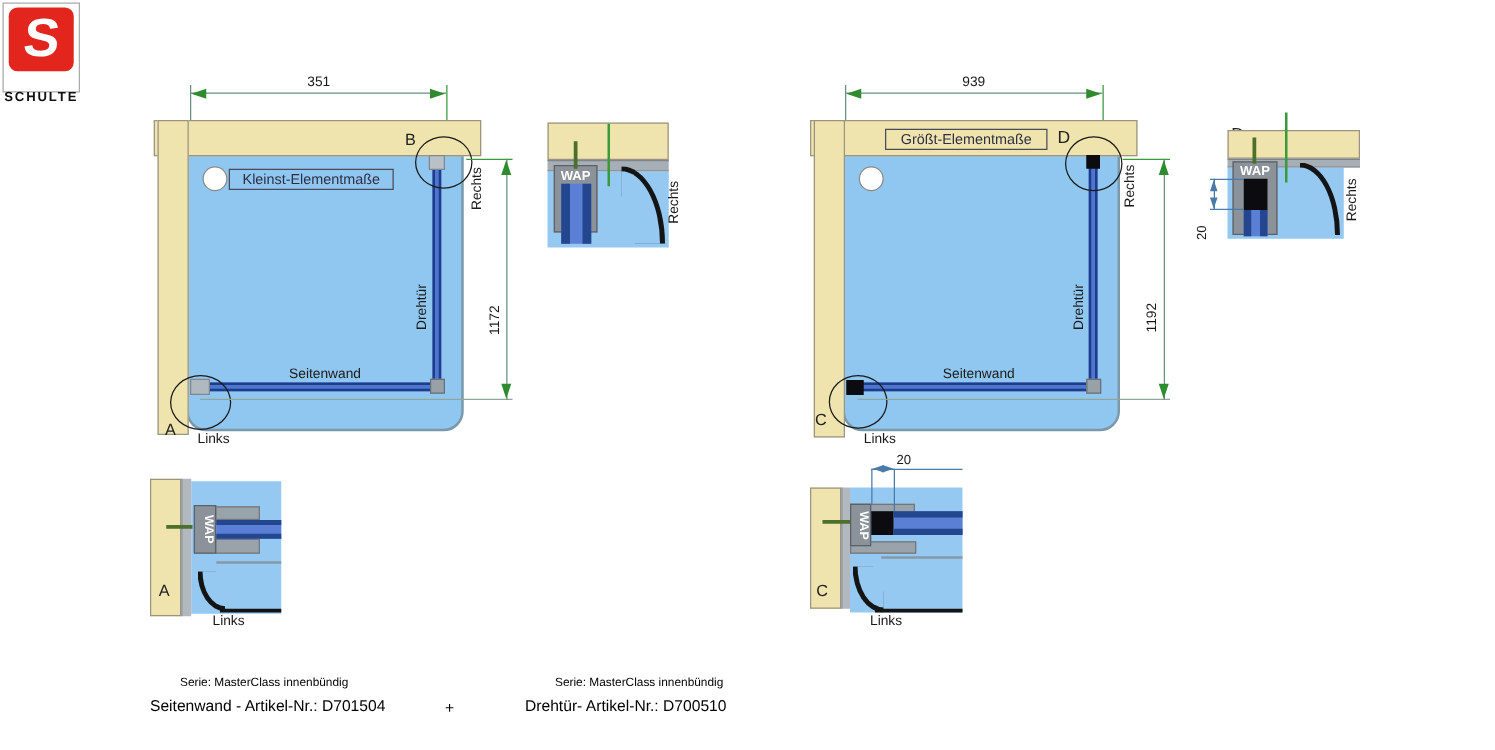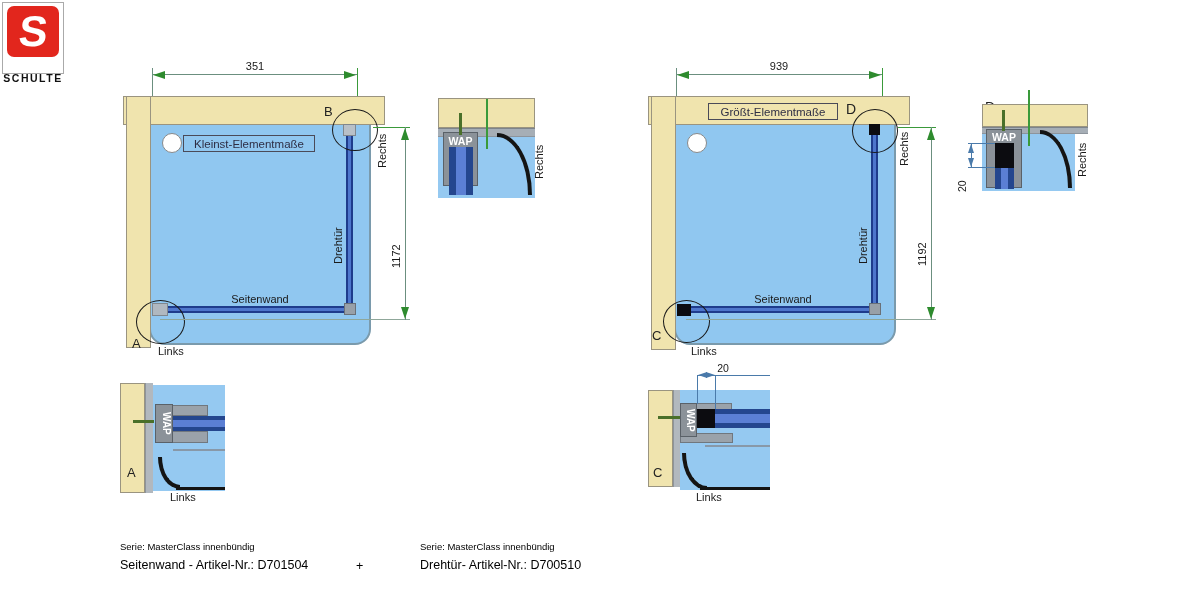--- a/index.html
+++ b/index.html
@@ -39,21 +39,21 @@
   .arc-bl { border-left:4px solid #141414; border-bottom:4px solid #141414; border-bottom-left-radius:100% 100%; }
   .arr { width:0; height:0; border-style:solid; }
   .arr-l { border-width:4px 12px 4px 0; border-color:transparent #2e8b2e transparent transparent; }
   .arr-r { border-width:4px 0 4px 12px; border-color:transparent transparent transparent #2e8b2e; }
   .arr-u { border-width:0 4px 12px 4px; border-color:transparent transparent #2e8b2e transparent; }
   .arr-d { border-width:12px 4px 0 4px; border-color:#2e8b2e transparent transparent transparent; }
   .arr-l-sm { border-width:3.5px 9px 3.5px 0; border-color:transparent #4a7aaa transparent transparent; }
   .arr-r-sm { border-width:3.5px 0 3.5px 9px; border-color:transparent transparent transparent #4a7aaa; }
   .arr-u-sm { border-width:0 3.5px 9px 3.5px; border-color:transparent transparent #4a7aaa transparent; }
   .arr-d-sm { border-width:9px 3.5px 0 3.5px; border-color:#4a7aaa transparent transparent transparent; }
-  .footer-serie { font-size:9.5px; color:#000; }
+  .footer-serie { font-size:9.5px; color:#000;margin-left:24px; }
   .footer-article { font-size:12.5px; color:#000; }
   #logo-box { background:#fff; border:1px solid #aaa; }
   #logo-red { background:#e2261d; border-radius:7px; display:flex; align-items:center; justify-content:center; }
   #logo-s { color:#fff; font-size:43px; font-weight:bold; transform: skewX(-6deg); line-height:1; }
   #logo-name { font-size:10.5px; font-weight:bold; letter-spacing:1.5px; color:#111; text-align:center; }
 </style>
 </head>
 <body>
 
 <div id="stage">

